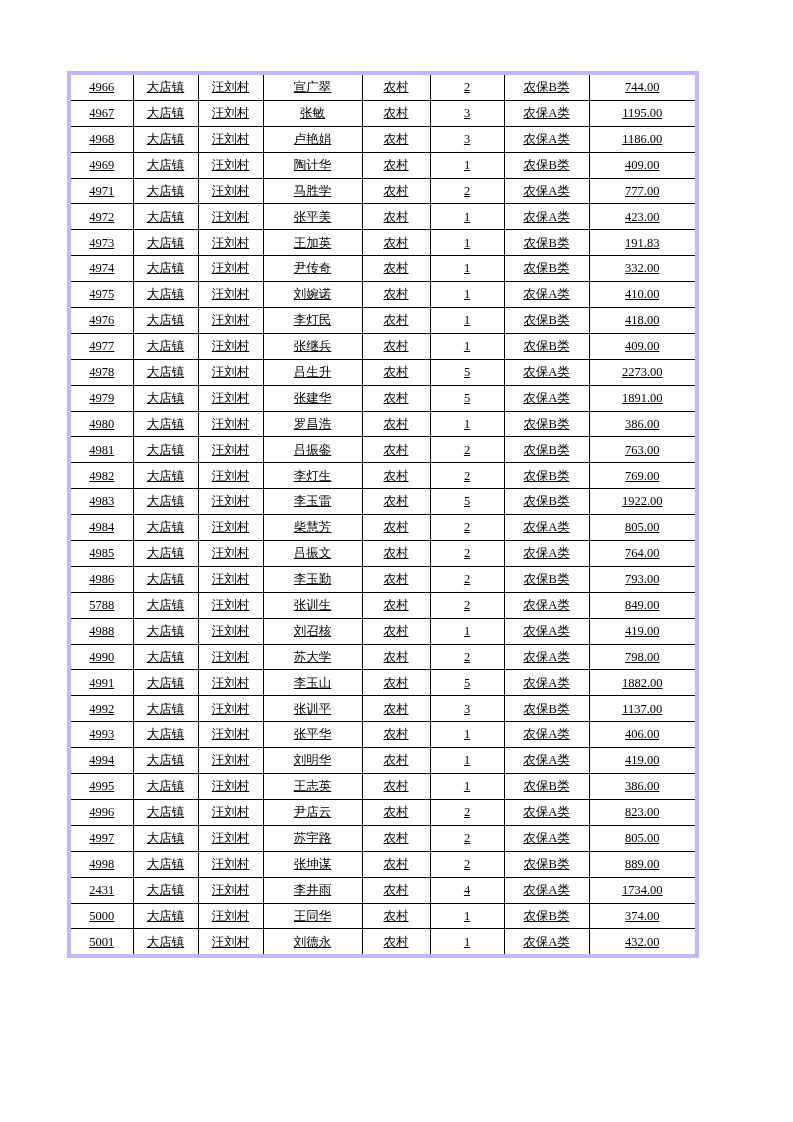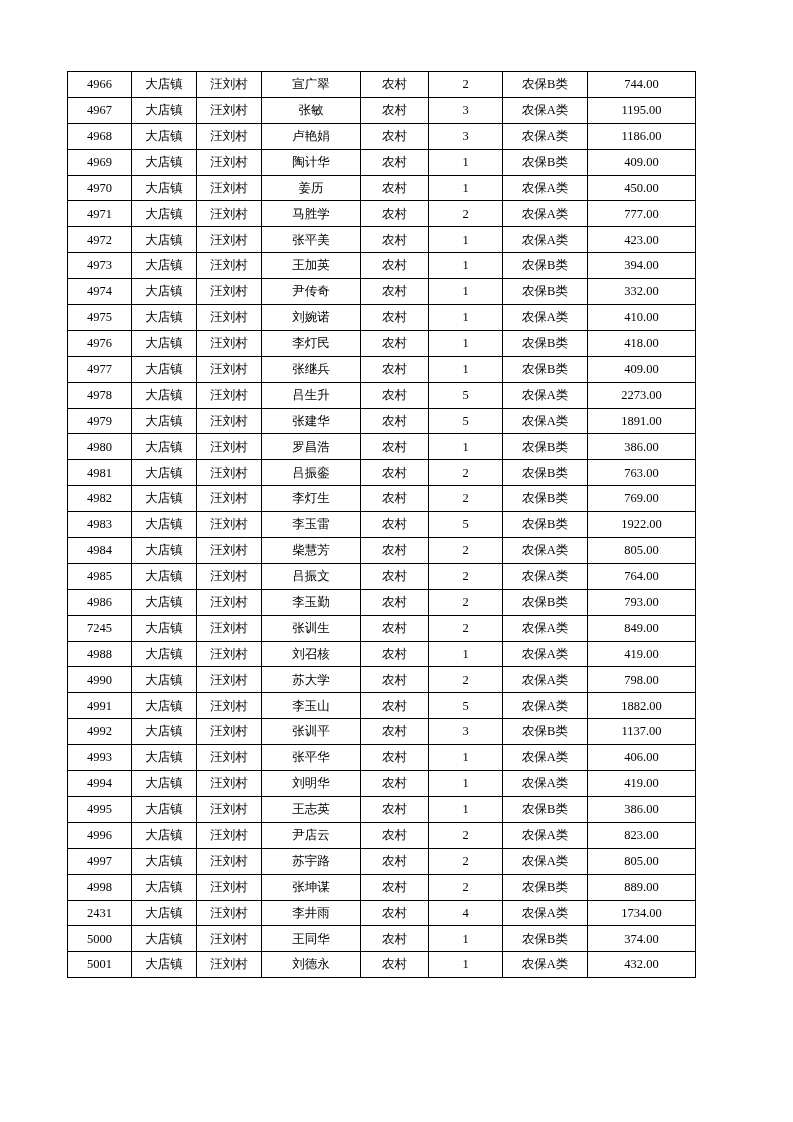--- a/index.html
+++ b/index.html
@@ -16,21 +16,22 @@
   }
   .sheet {
     position: absolute;
     left: 67px;
     top: 71px;
   }
   table.data-table {
     border-collapse: collapse;
     table-layout: fixed;
     width: 628px;
-    border: 1px solid #c4b5fd;
+    border: 4px solid #c4b5fd;
+    text-decoration: underline;
   }
   table.data-table td {
     border: 1px solid #000000;
     text-align: center;
     vertical-align: middle;
     font-size: 12.5px;
     line-height: 1;
     padding: 0;
     height: 24.9px;
     overflow: hidden;
@@ -95,30 +96,20 @@
           <td>4969</td>
           <td>大店镇</td>
           <td>汪刘村</td>
           <td>陶计华</td>
           <td>农村</td>
           <td>1</td>
           <td>农保B类</td>
           <td>409.00</td>
         </tr>
         <tr>
-          <td>4970</td>
-          <td>大店镇</td>
-          <td>汪刘村</td>
-          <td>姜历</td>
-          <td>农村</td>
-          <td>1</td>
-          <td>农保A类</td>
-          <td>450.00</td>
-        </tr>
-        <tr>
           <td>4971</td>
           <td>大店镇</td>
           <td>汪刘村</td>
           <td>马胜学</td>
           <td>农村</td>
           <td>2</td>
           <td>农保A类</td>
           <td>777.00</td>
         </tr>
         <tr>
@@ -132,21 +123,21 @@
           <td>423.00</td>
         </tr>
         <tr>
           <td>4973</td>
           <td>大店镇</td>
           <td>汪刘村</td>
           <td>王加英</td>
           <td>农村</td>
           <td>1</td>
           <td>农保B类</td>
-          <td>394.00</td>
+          <td>191.83</td>
         </tr>
         <tr>
           <td>4974</td>
           <td>大店镇</td>
           <td>汪刘村</td>
           <td>尹传奇</td>
           <td>农村</td>
           <td>1</td>
           <td>农保B类</td>
           <td>332.00</td>
@@ -265,21 +256,21 @@
           <td>4986</td>
           <td>大店镇</td>
           <td>汪刘村</td>
           <td>李玉勤</td>
           <td>农村</td>
           <td>2</td>
           <td>农保B类</td>
           <td>793.00</td>
         </tr>
         <tr>
-          <td>7245</td>
+          <td>5788</td>
           <td>大店镇</td>
           <td>汪刘村</td>
           <td>张训生</td>
           <td>农村</td>
           <td>2</td>
           <td>农保A类</td>
           <td>849.00</td>
         </tr>
         <tr>
           <td>4988</td>

